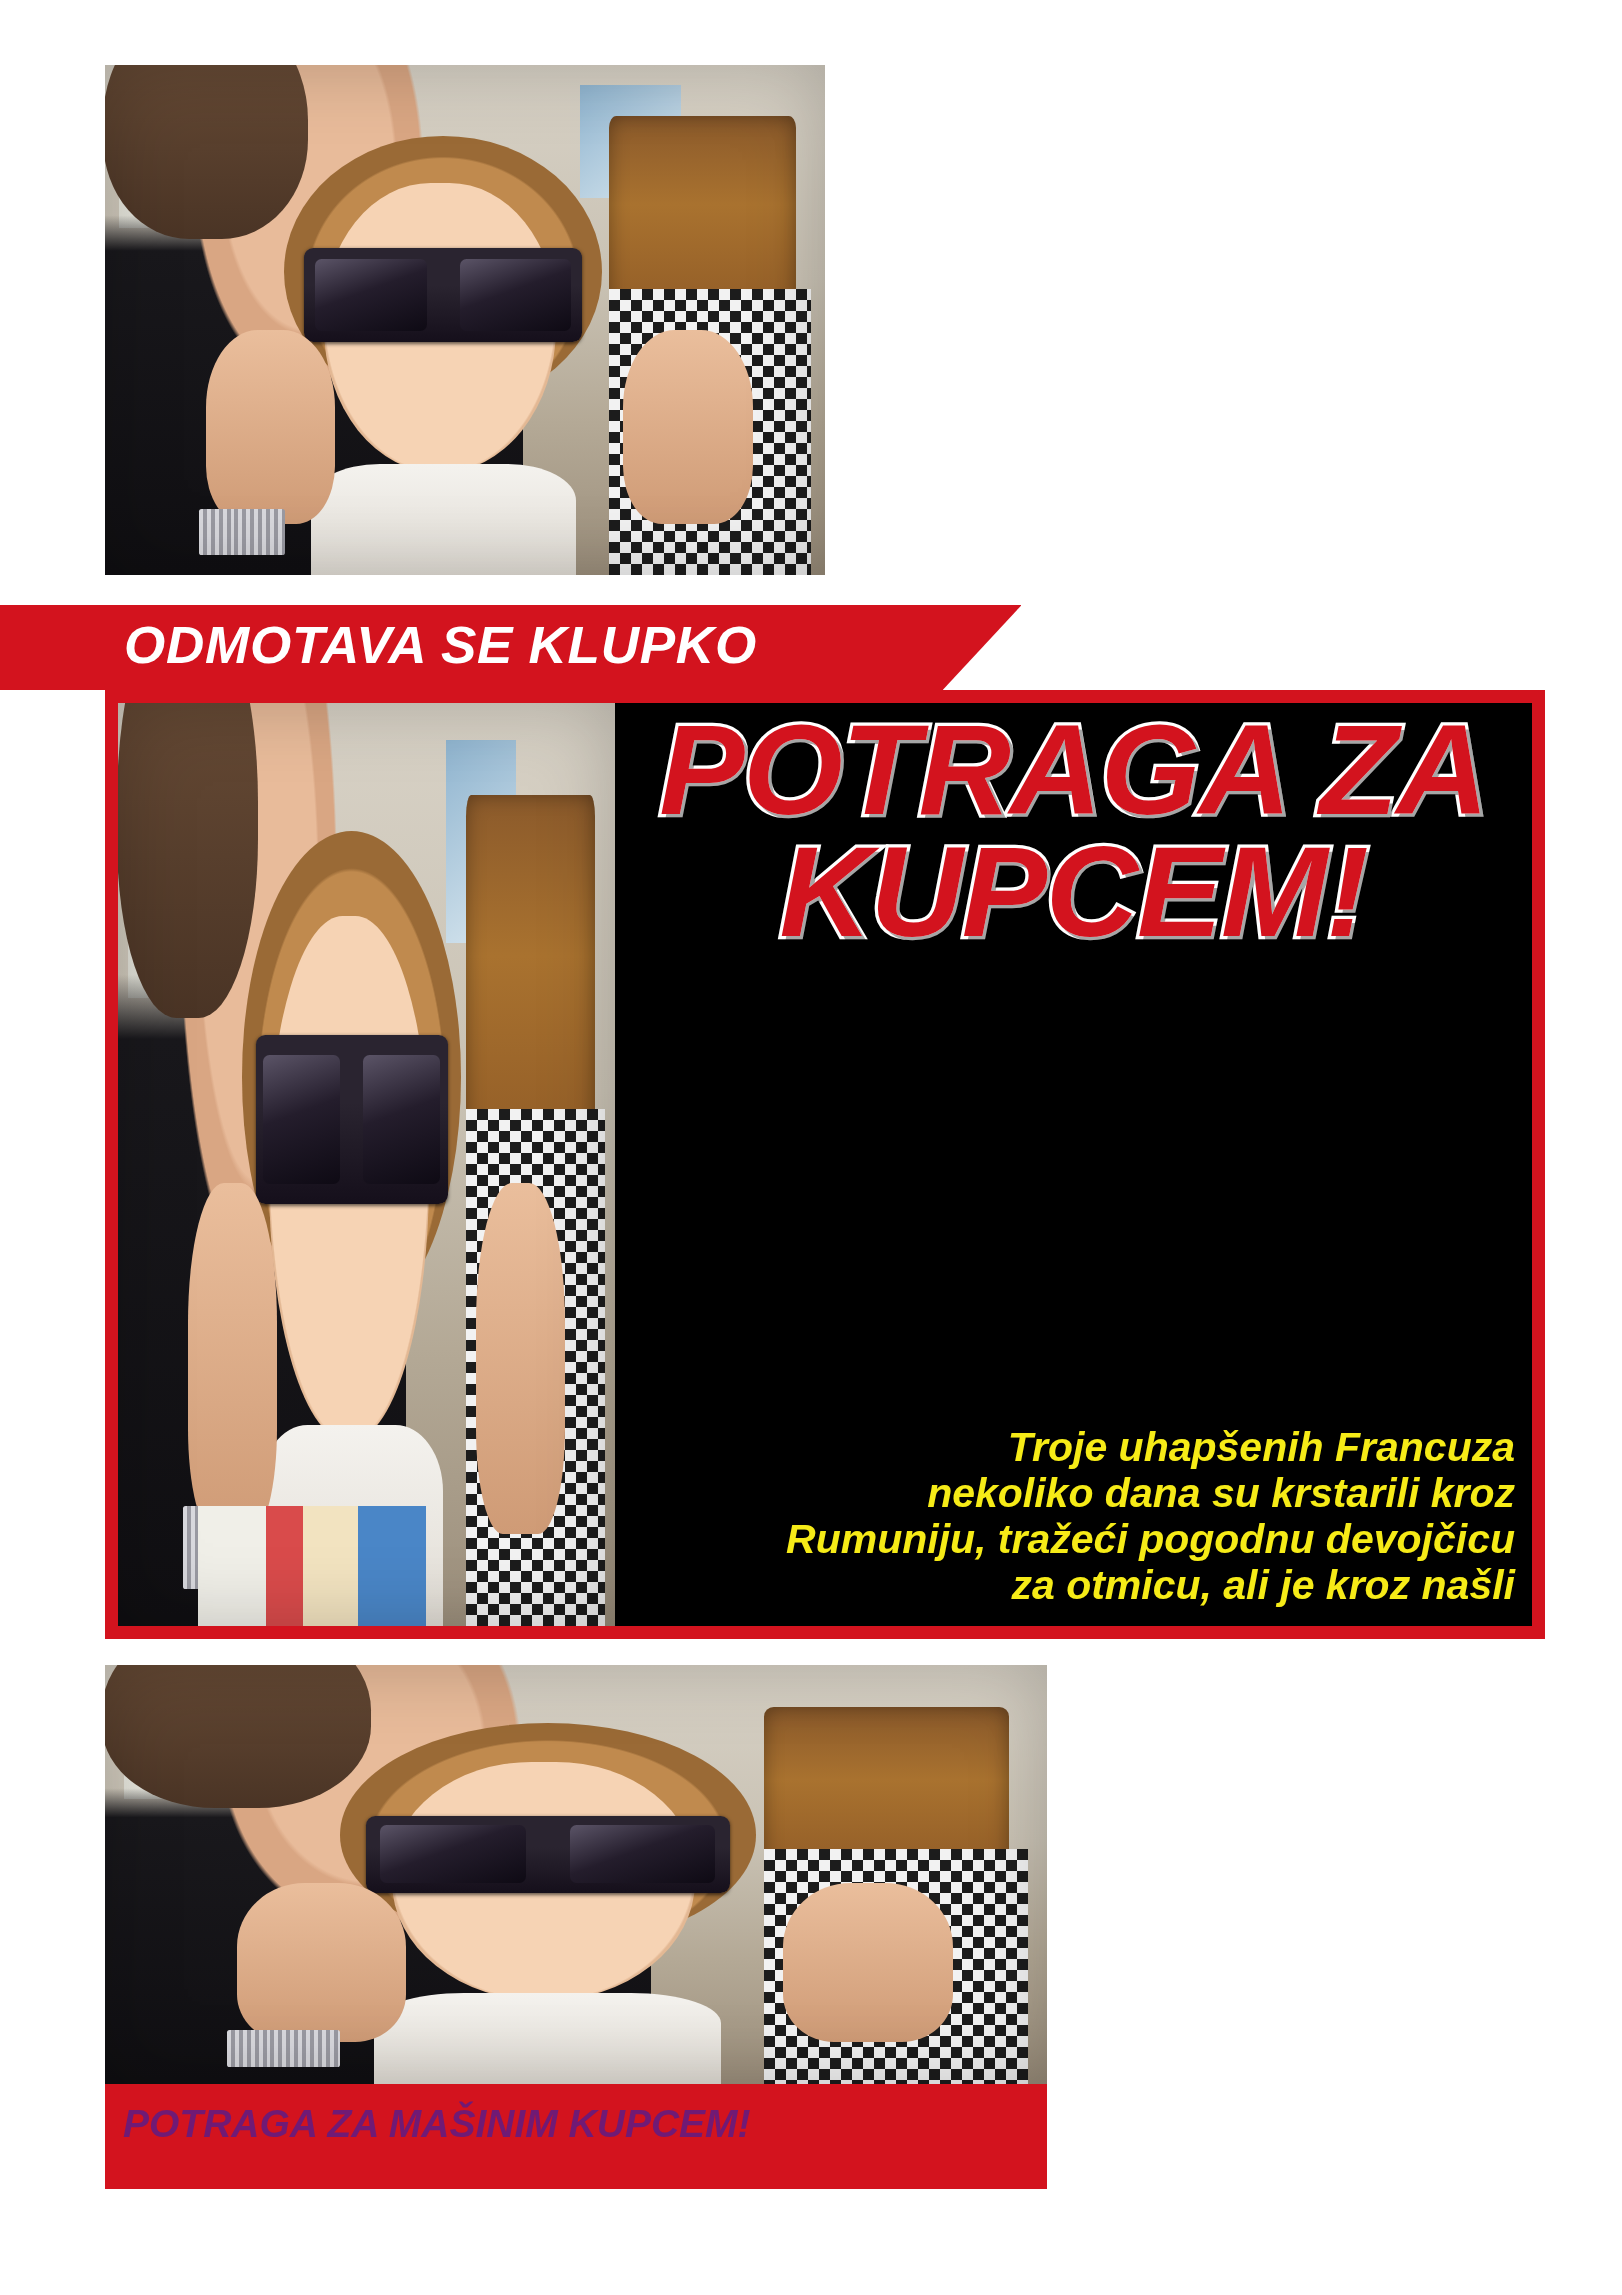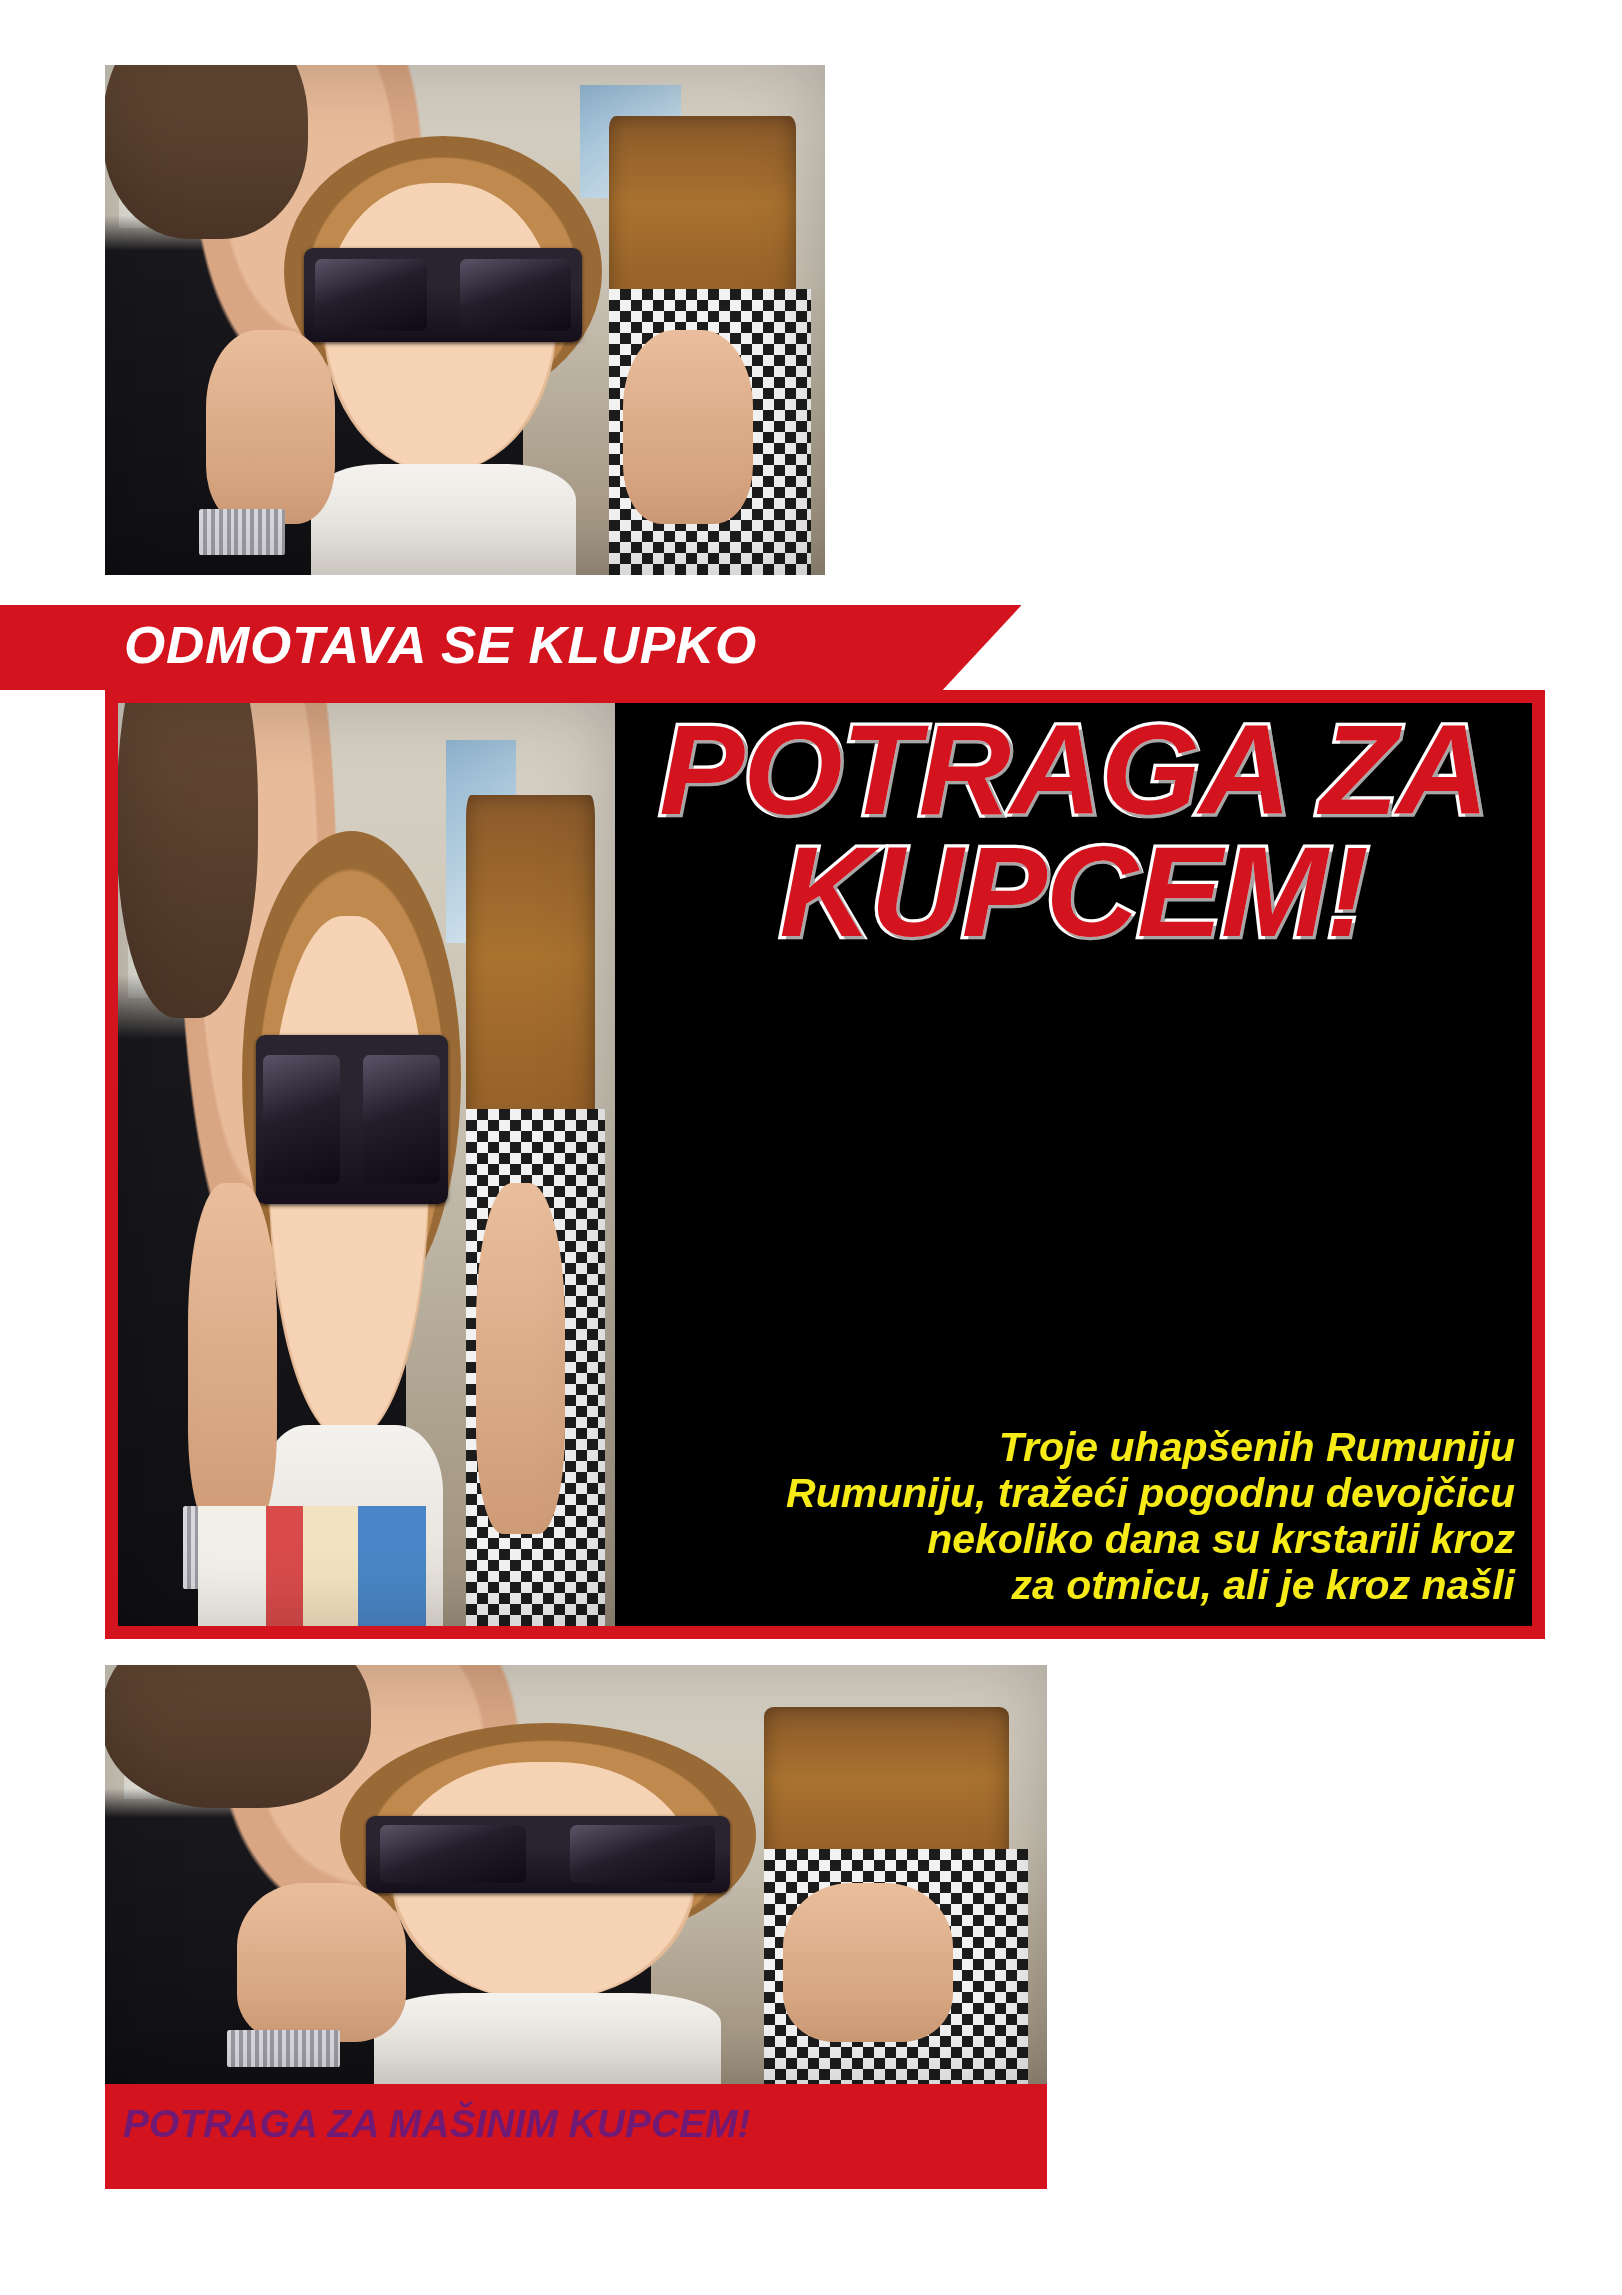--- a/index.html
+++ b/index.html
@@ -371,23 +371,23 @@
       <div class="magazine"></div>
       <div class="vignette"></div>
     </div>
 
     <div id="headline-block">
       <div class="headline-line">POTRAGA ZA</div>
       <div class="headline-line">KUPCEM!</div>
     </div>
 
     <div id="deck">
-      <div>Troje uhapšenih Rumuniju</div>
+      <div>Troje uhapšenih Francuza</div>
+      <div>nekoliko dana su krstarili kroz</div>
       <div>Rumuniju, tražeći pogodnu devojčicu</div>
-      <div>nekoliko dana su krstarili kroz</div>
       <div>za otmicu, ali je kroz našli</div>
     </div>
 
   </div>
 </div>
 
 <div class="photo" id="bottom-photo">
   <div class="wall"></div>
   <div class="window"></div>
   <div class="woodchair"></div>

